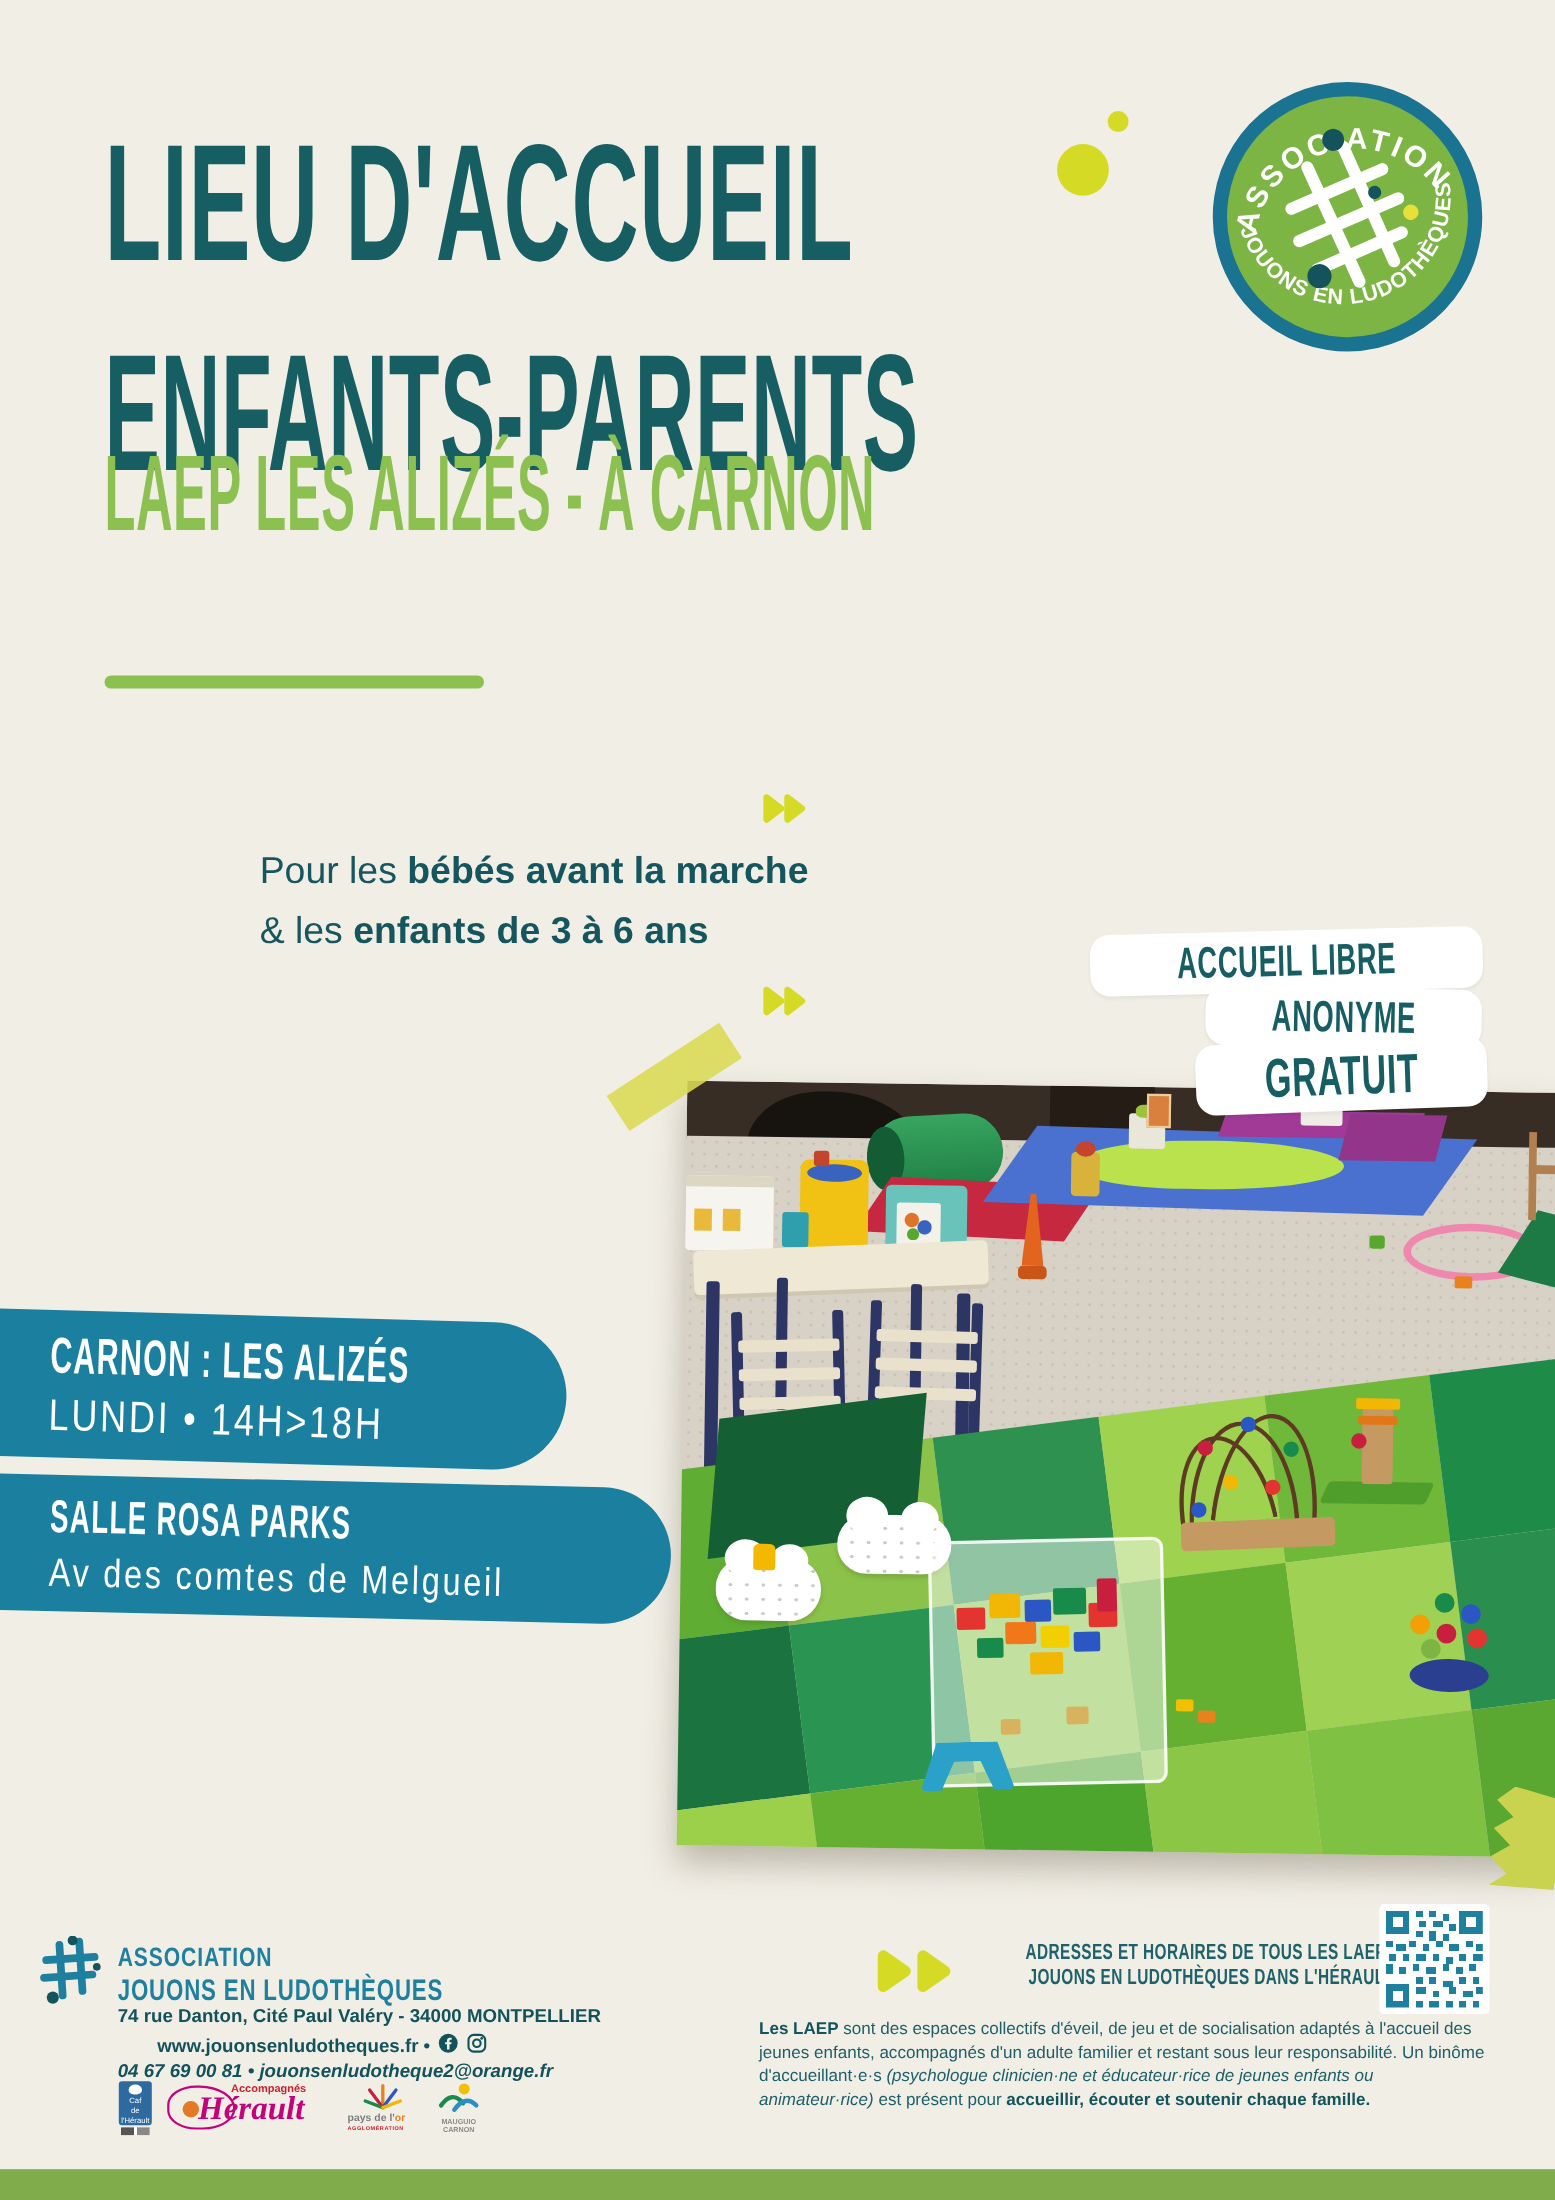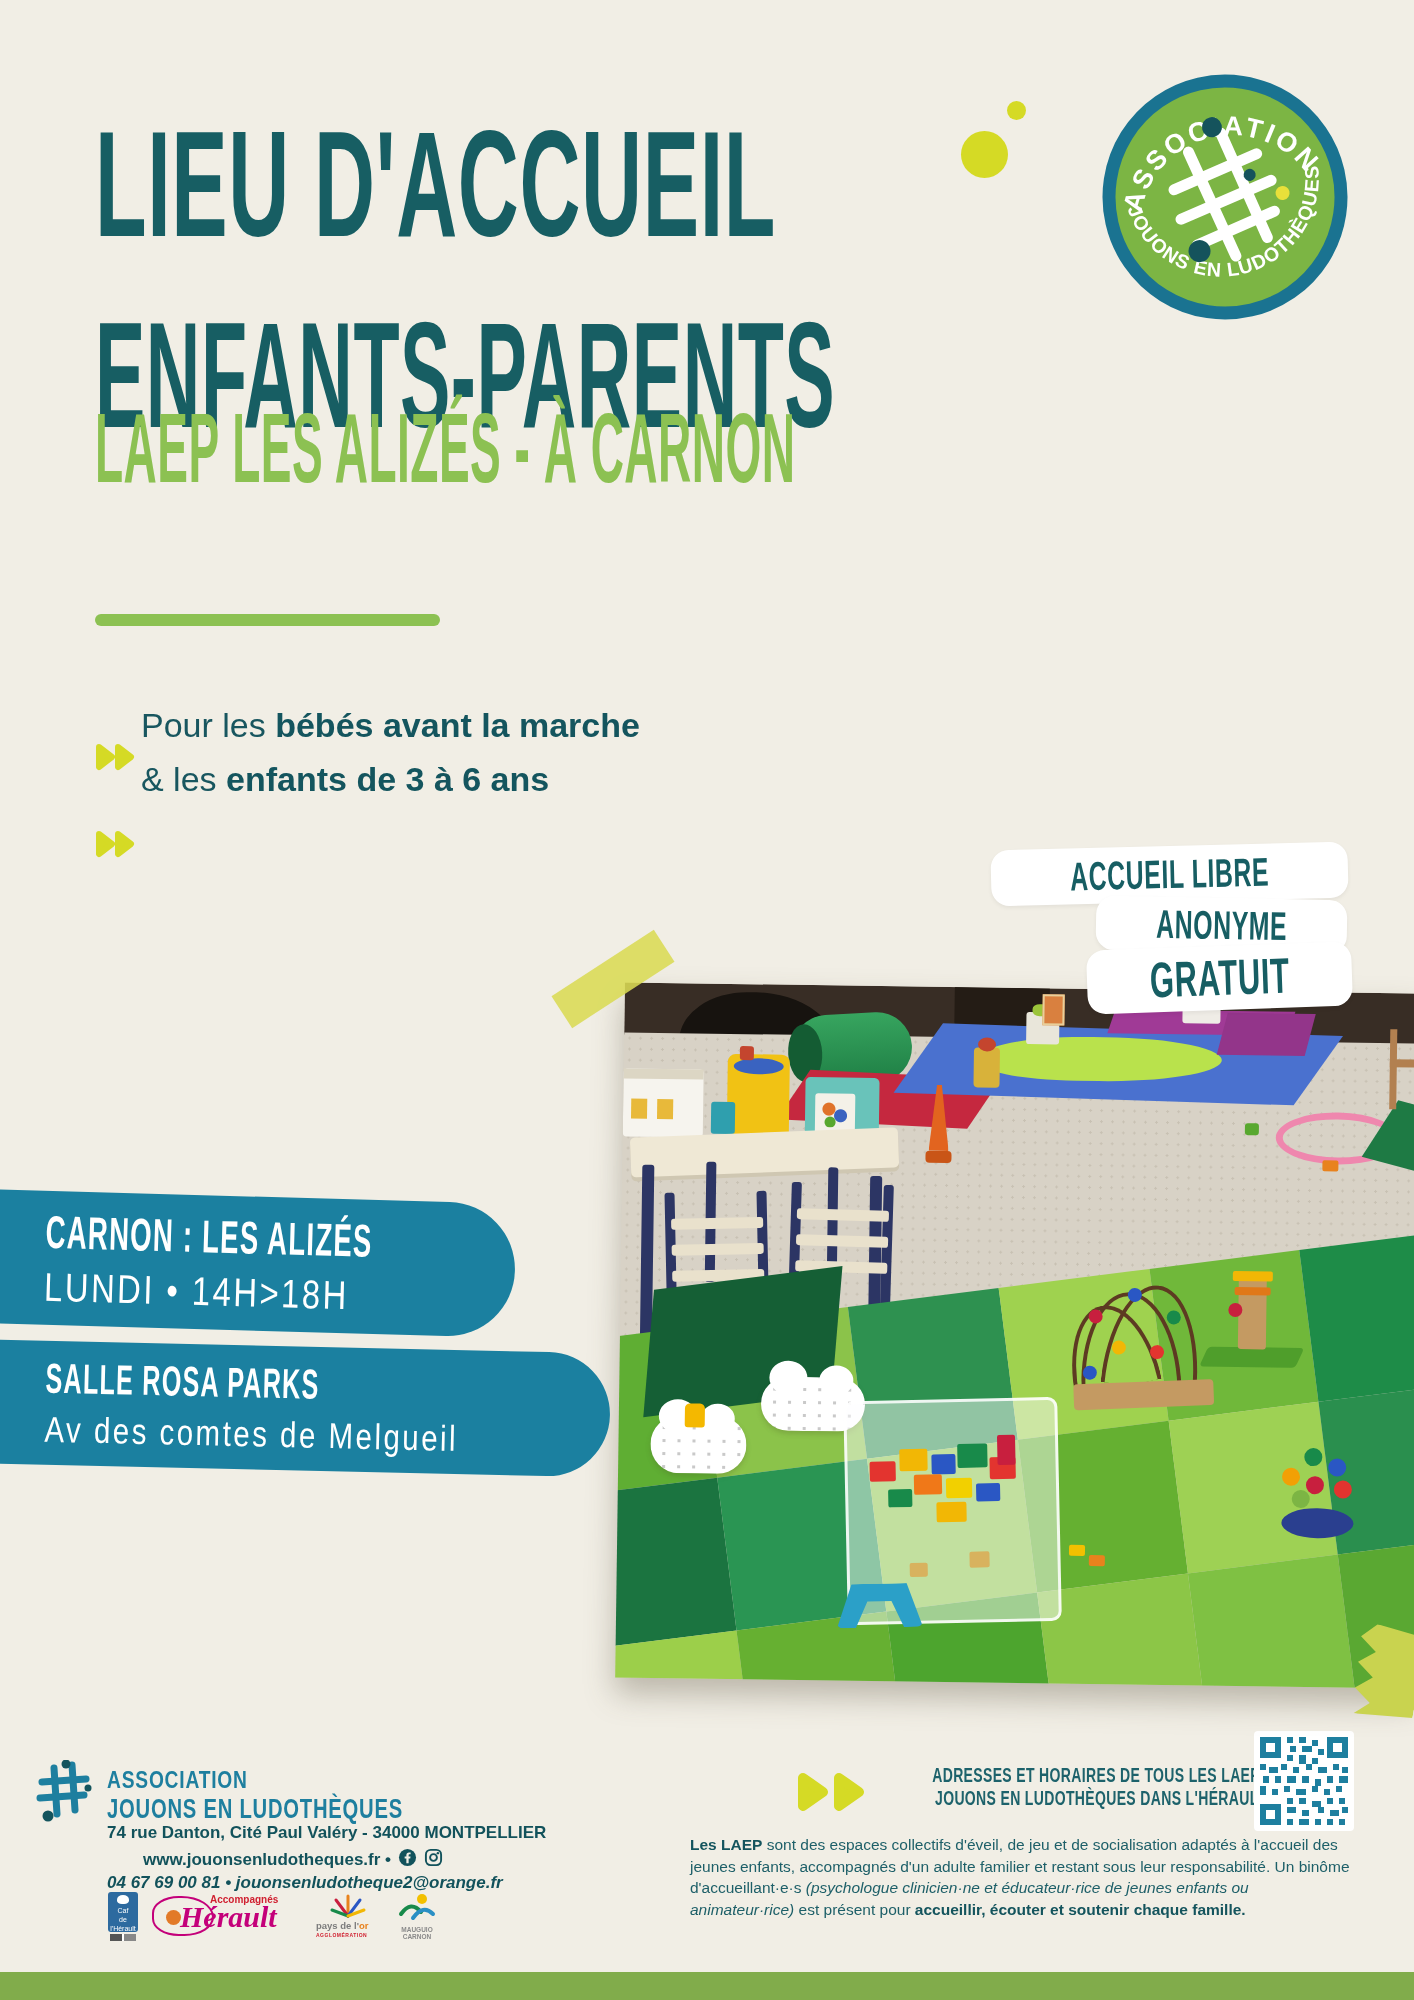--- a/index.html
+++ b/index.html
@@ -15,21 +15,21 @@
   .subtitle span{display:inline-block;transform:scaleX(.47);transform-origin:left;letter-spacing:1px;}
   .dot-big{left:961px;top:131px;width:47px;height:47px;border-radius:50%;background:#d5da25;}
   .dot-small{left:1007px;top:101px;width:19px;height:19px;border-radius:50%;background:#d5da25;}
   .divider{left:95px;top:614px;width:345px;height:12px;border-radius:6px;background:#8cc152;}
 
   
   .assoc-badge{left:1102px;top:74px;width:246px;height:246px;}
 
   
   .bullets{left:95px;top:698px;width:640px;color:#18565f;font-size:34px;line-height:54px;}
-  .brow{display:flex;align-items:center;}
+  .brow{display:flex;align-items:flex-end;flex-direction:column;}
   .bico{flex:0 0 46px;margin-top:13px;}
   .btext b{color:#14555e;}
 
   
   .pill{background:#ffffff;color:#175e63;font-weight:bold;border-radius:18px;
         display:flex;align-items:center;justify-content:center;white-space:nowrap;
         box-shadow:0 2px 4px rgba(0,0,0,.06);}
   .pill span{display:inline-block;transform:scaleX(.62);letter-spacing:1px;}
   .pill1{right:66px;top:846px;height:56px;padding:0 18px;font-size:40px;transform:rotate(-1.4deg);}
   .pill2{right:67px;top:898px;height:54px;padding:0 20px;font-size:40px;transform:rotate(1deg);}

